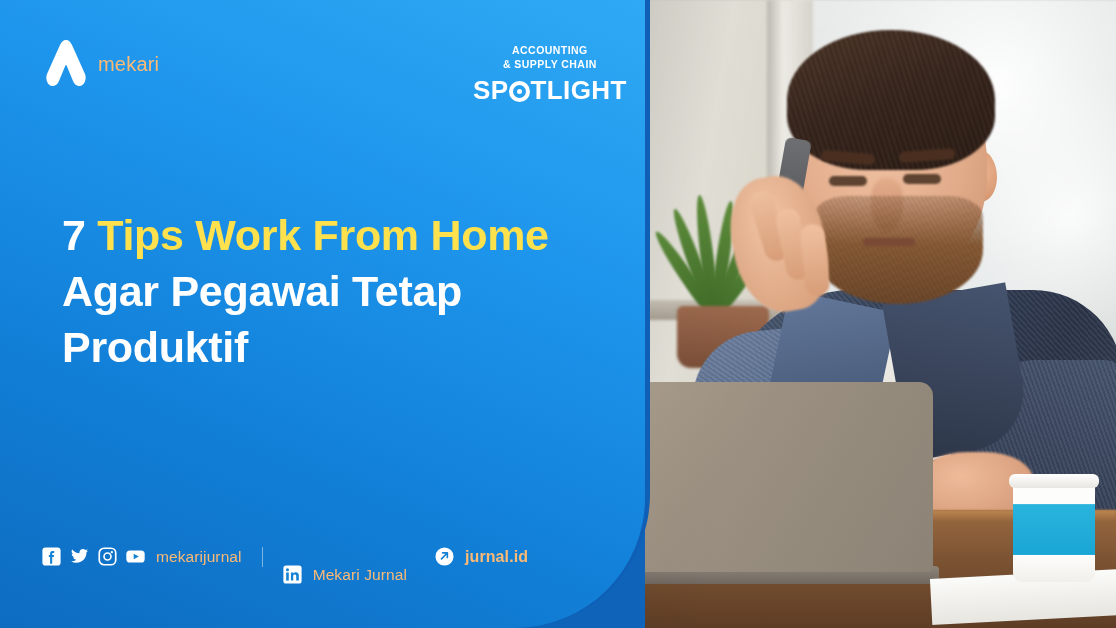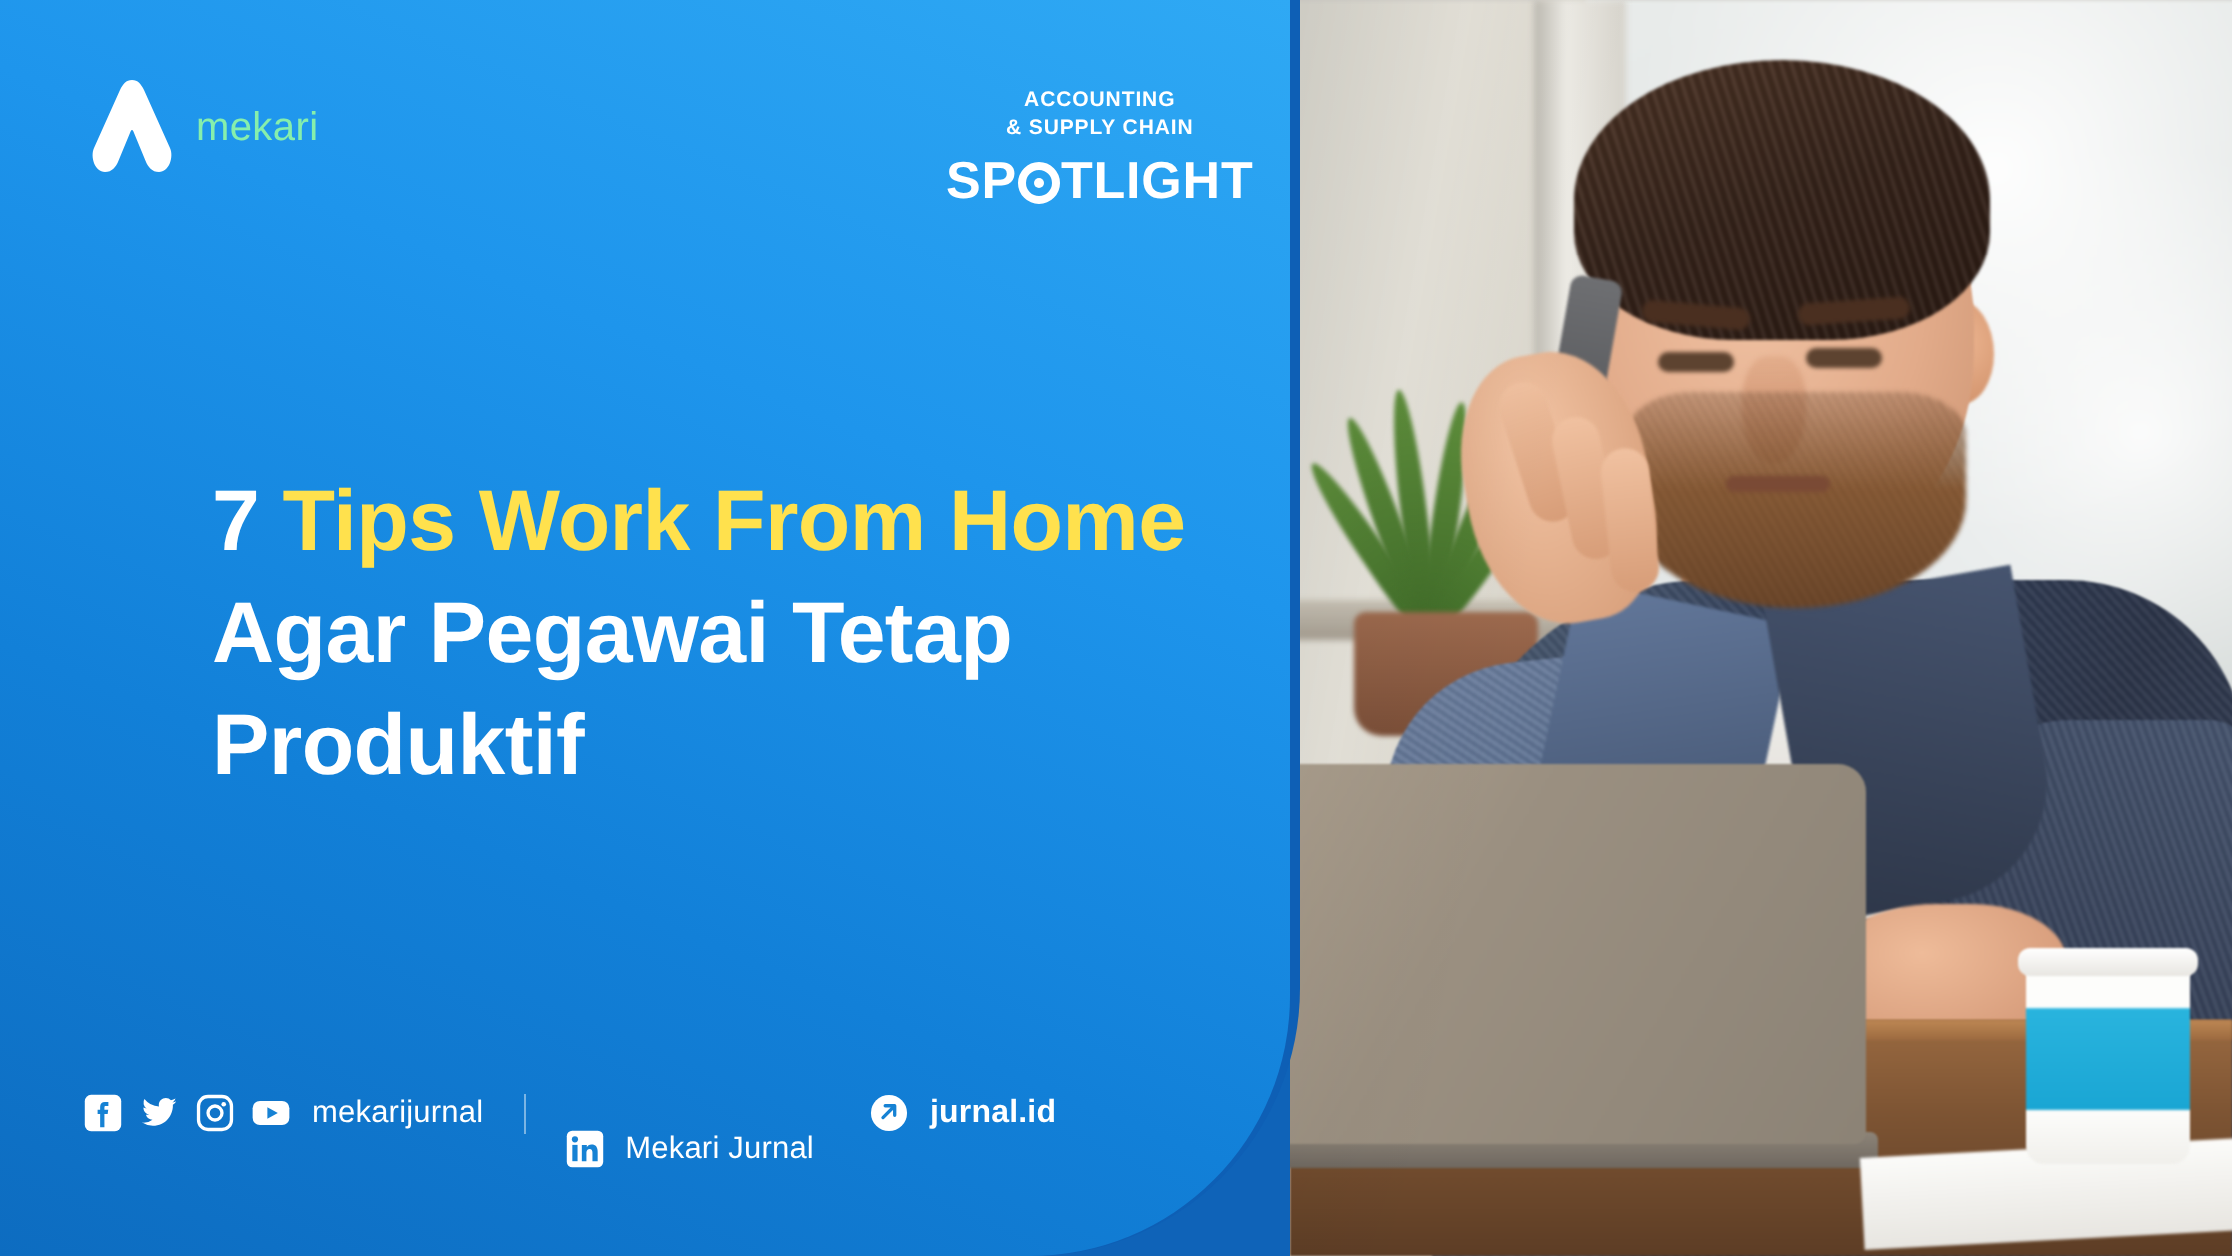--- a/index.html
+++ b/index.html
@@ -248,21 +248,21 @@
   }
 
   
   .logo {
     position:absolute; left:44px; top:36px;
     display:flex; align-items:center; gap:10px;
   }
   .logo-mark { width:44px; height:56px; display:block; }
   .logo-words { display:flex; flex-direction:column; line-height:1; }
   .logo-mekari {
-    color:#86efac; font-size:20px; font-weight:500; letter-spacing:.2px;
+    color:#fdba74; font-size:20px; font-weight:500; letter-spacing:.2px;
   }
   .logo-jurnal {
     color:#ffffff; font-size:34px; font-weight:700; letter-spacing:-.4px;
     margin-top:1px;
   }
 
   
   .spotlight {
     position:absolute; left:473px; top:44px;
     text-align:center; color:#ffffff;
@@ -279,38 +279,38 @@
     display:inline-flex; align-items:center; justify-content:center;
     width:21px; height:21px; border:4px solid #ffffff; border-radius:50%;
     margin:0 .5px; position:relative; top:1px;
   }
   .sp-o::after {
     content:""; width:5px; height:5px; border-radius:50%; background:#ffffff;
   }
 
   
   .headline {
-    position:absolute; left:62px; top:234px;
+    position:absolute; left:62px; top:208px;
     width:540px;
     font-size:43px; font-weight:700; line-height:1.30;
-    color:#ffffff; letter-spacing:-.3px;margin-left:44px;
+    color:#ffffff; letter-spacing:-.3px;
   }
   .hl-yellow { color:#ffe14d; }
 
   
   .footer {
     position:absolute; left:42px; bottom:44px;
     display:flex; align-items:center;
   }
   .fgroup { display:flex; align-items:center; }
   .fgroup + .fgroup { margin-left:28px;align-items:flex-end; }
   .social-icons { display:flex; align-items:center; gap:9px; }
   .si { width:19px; height:19px; display:block; }
   .fhandle {
-    color:#ffffff; font-size:15.5px; font-weight:400;
+    color:#fdba74; font-size:15.5px; font-weight:400;
     margin-left:11px; letter-spacing:.1px;
   }
   .fhandle.bold { font-weight:700; font-size:16px; }
   .fsep {
     width:1px; height:20px; background:rgba(255,255,255,.45);
     margin:0 20px;
   }
 </style>
 </head>
 <body>

